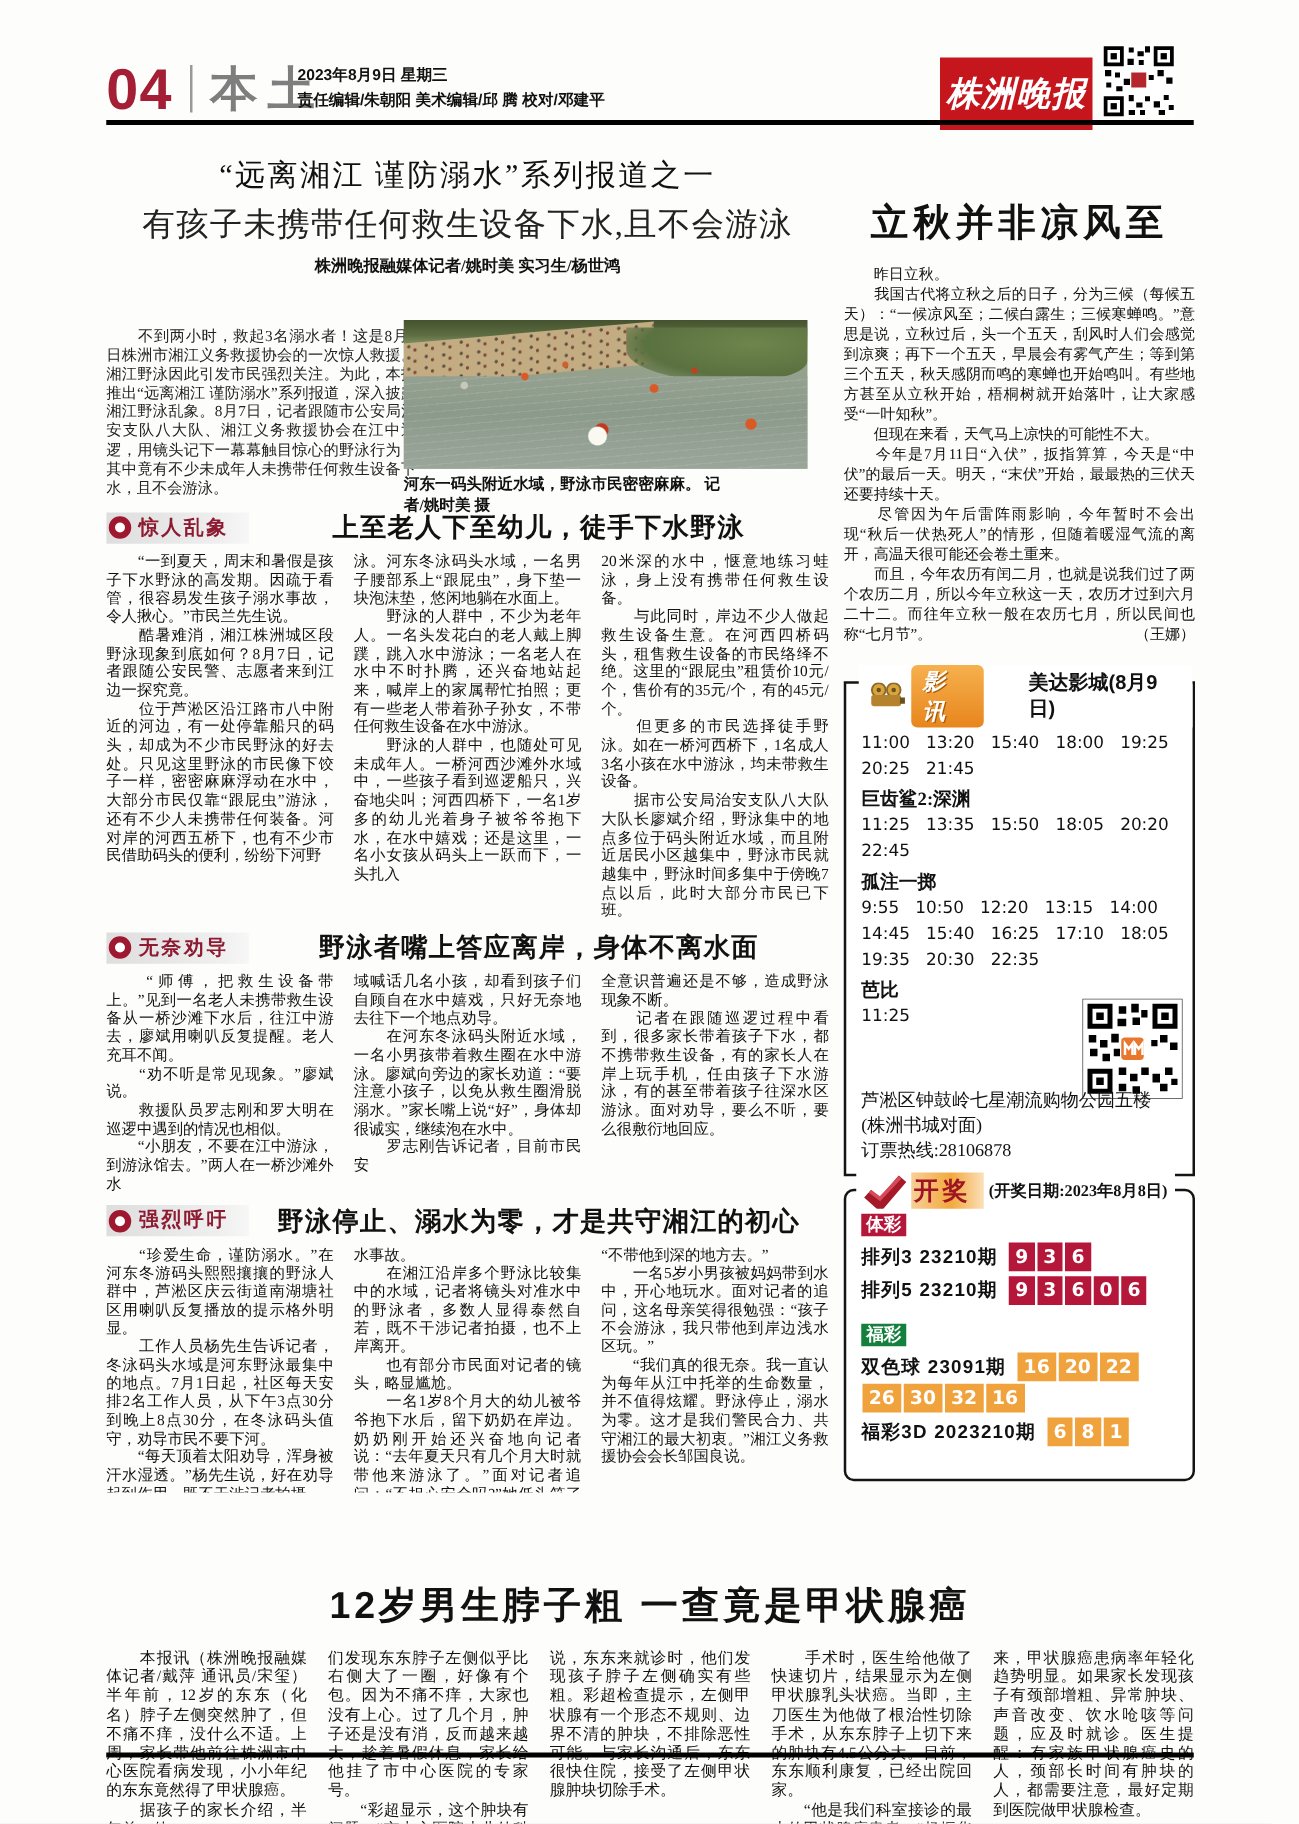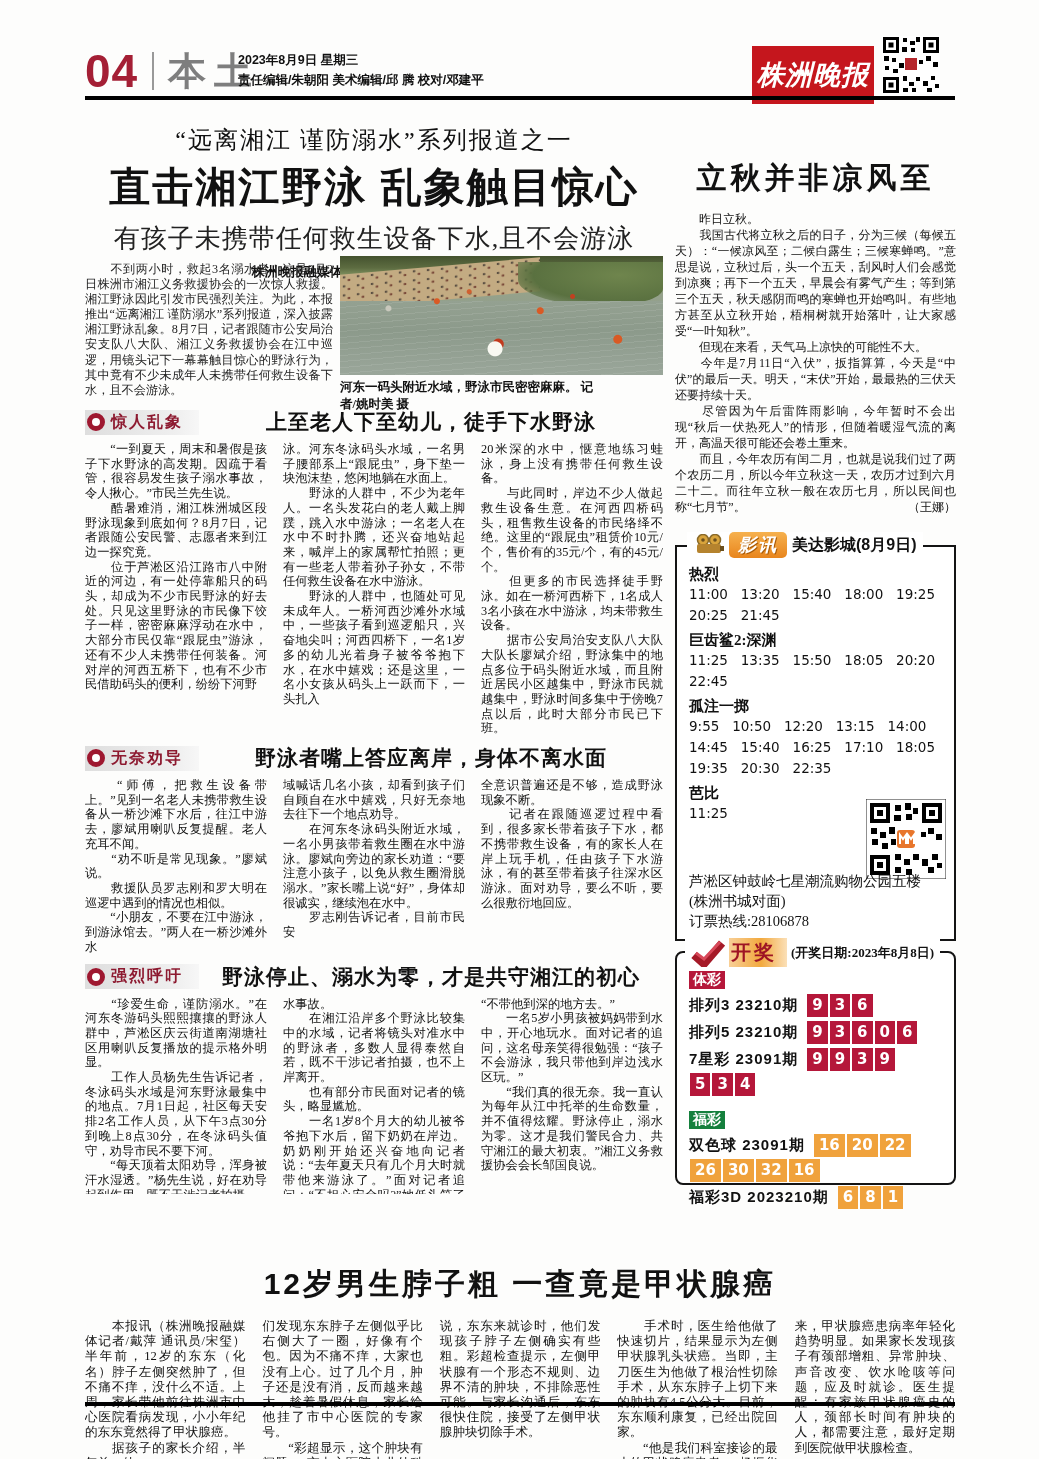--- a/index.html
+++ b/index.html
@@ -23,21 +23,21 @@
   
   .main{position:absolute;left:85px;top:116px;width:578px;height:1078px;overflow:hidden;}
   .m-head{position:relative;height:284px;}
   .kicker{text-align:center;font-size:24px;letter-spacing:2px;padding-top:8px;}
   .headline{text-align:center;font-family:"Liberation Sans","DejaVu Sans",sans-serif;
             font-size:41px;font-weight:bold;letter-spacing:2px;margin-top:4px;}
   .subhead{text-align:center;font-size:26px;letter-spacing:1px;margin-top:6px;color:#222;}
   .byline{text-align:center;font-size:13px;font-weight:bold;margin-top:7px;}
   .lede{position:absolute;left:0;top:146px;width:248px;height:136px;overflow:hidden;
         font-size:12.2px;line-height:15.1px;text-align:justify;white-space:pre-line;color:#222;}
-  .photo-wrap{position:absolute;left:255px;top:140px;width:265px;}
+  .photo-wrap{position:absolute;left:238px;top:140px;width:265px;}
   .photo{position:relative;width:323px;height:119px;overflow:hidden;
      background:linear-gradient(180deg,#44522e 0%,#5d6c41 10%,#7e8f5e 16%,#97a38a 26%,#8f9c8d 55%,#95a295 100%);}
   .beach{position:absolute;left:0;top:10px;width:62%;height:34px;background:#c3ab82;transform:skewY(-5deg);
      background-image:radial-gradient(circle at 4px 3px,#5a4f42 1px,transparent 1.6px),
                       radial-gradient(circle at 9px 6px,#7a4a3a 1px,transparent 1.6px);
      background-size:14px 9px;}
   .bush{position:absolute;right:0;top:6px;width:45%;height:44px;border-radius:0 0 40% 60%;
      background:radial-gradient(ellipse at 70% 30%,#6f854d 0%,#5a7140 60%,transparent 100%);}
   .water{position:absolute;left:0;bottom:0;width:100%;height:62%;
      background:linear-gradient(180deg,#94a191 0%,#8c9a8b 40%,#9aa69a 100%);}
@@ -69,21 +69,21 @@
         font-family:"Liberation Serif","DejaVu Serif",serif;}
   .autumn-body{margin-top:12px;font-size:12px;line-height:16px;text-align:justify;white-space:pre-line;
         max-height:318px;overflow:hidden;}
   .autumn-author{text-align:right;font-size:12px;margin-top:-16px;}
   .boxed{position:absolute;left:0;width:281px;border:2.5px solid #141414;box-sizing:border-box;background:#fff;}
   .cinema{top:387px;height:396px;padding:6px 12px;}
   .cine-logo{position:absolute;top:-15px;left:10px;background:#fff;padding:0 7px;display:flex;align-items:center;gap:5px;}
   .yingxun{background:linear-gradient(180deg,#f6b14e,#e8851d);color:#fff;font-weight:bold;font-size:18px;
         padding:1px 9px;border-radius:5px;font-style:italic;letter-spacing:2px;
         font-family:"Liberation Sans","DejaVu Sans",sans-serif;text-shadow:1px 1px 0 #a95b08;}
-  .venue{font-weight:bold;font-size:16px;font-family:"Liberation Sans","DejaVu Sans",sans-serif;}
+  .venue{font-weight:bold;font-size:16px;font-family:"Liberation Sans","DejaVu Sans",sans-serif;margin-left:31px;}
   .movies{margin-top:12px;}
   .movie-name{font-weight:bold;font-size:15px;margin-top:5px;line-height:19px;
         font-family:Liberation Serif, serif;}
   .movie-times{font-size:13.5px;line-height:21px;white-space:pre-wrap;font-family:"DejaVu Sans","Liberation Sans",sans-serif;}
   .cine-qr{position:absolute;right:8px;top:252px;}
   .cine-addr{position:absolute;left:12px;bottom:8px;font-size:14.5px;line-height:20px;}
   .lottery{top:793px;height:234px;border-radius:8px;padding:4px 12px;}
   .lot-head{position:absolute;top:-15px;left:8px;background:#fff;padding:0 6px;display:flex;align-items:center;gap:4px;}
   .kaijiang{background:linear-gradient(90deg,#f8cf96,#f2a93e 55%,#fbe0b8);color:#9e1424;font-weight:bold;
         font-size:20px;letter-spacing:3px;padding:1px 10px 1px 2px;
@@ -152,21 +152,20 @@
       <rect x="53" y="48" width="4" height="4" fill="#000"></rect>
     <rect x="21" y="52" width="5" height="4" fill="#000"></rect>
       <rect x="30" y="52" width="4" height="4" fill="#000"></rect>
     <rect x="23" y="22" width="12" height="12" fill="#b5262c"></rect>
   </svg>
   <div class="toprule"></div>
 
   <div class="main">
     <div class="m-head">
       <div class="kicker">“远离湘江 谨防溺水”系列报道之一</div>
-      <div class="headline">直击湘江野泳 乱象触目惊心</div>
       <div class="subhead">有孩子未携带任何救生设备下水,且不会游泳</div>
       <div class="byline">株洲晚报融媒体记者/姚时美 实习生/杨世鸿</div>
       <div class="lede">　　不到两小时，救起3名溺水者！这是8月2日株洲市湘江义务救援协会的一次惊人救援。湘江野泳因此引发市民强烈关注。为此，本报推出“远离湘江 谨防溺水”系列报道，深入披露湘江野泳乱象。8月7日，记者跟随市公安局治安支队八大队、湘江义务救援协会在江中巡逻，用镜头记下一幕幕触目惊心的野泳行为，其中竟有不少未成年人未携带任何救生设备下水，且不会游泳。</div>
       <div class="photo-wrap">
         <div class="photo">
           <div class="beach"></div>
           <div class="bush"></div>
           <div class="water"></div>
           <div class="ripples"></div>
           <div class="swimmers"></div>
@@ -361,24 +360,20 @@
             <div class="lotrow">
               <span class="lot-name">排列3 23210期</span><span class="numline"><span class="num">9</span><span class="num">3</span><span class="num">6</span></span>
               <span class="numline numline2"></span>
             </div>
 
             <div class="lotrow">
               <span class="lot-name">排列5 23210期</span><span class="numline"><span class="num">9</span><span class="num">3</span><span class="num">6</span><span class="num">0</span><span class="num">6</span></span>
               <span class="numline numline2"></span>
             </div>
 
-            <div class="lotrow">
-              <span class="lot-name">7星彩 23091期</span><span class="numline"><span class="num">9</span><span class="num">9</span><span class="num">3</span><span class="num">9</span></span>
-              <span class="numline numline2"><span class="num">5</span><span class="num">3</span><span class="num">4</span></span>
-            </div>
           </div>
       </div>
 
       <div class="lot-group welfare">
         <span class="lot-label">福彩</span>
         <div>
 
             <div class="lotrow">
               <span class="lot-name">双色球 23091期</span><span class="numline"><span class="num">16</span><span class="num">20</span><span class="num">22</span></span>
               <span class="numline numline2"><span class="num">26</span><span class="num">30</span><span class="num">32</span><span class="num">16</span></span>

